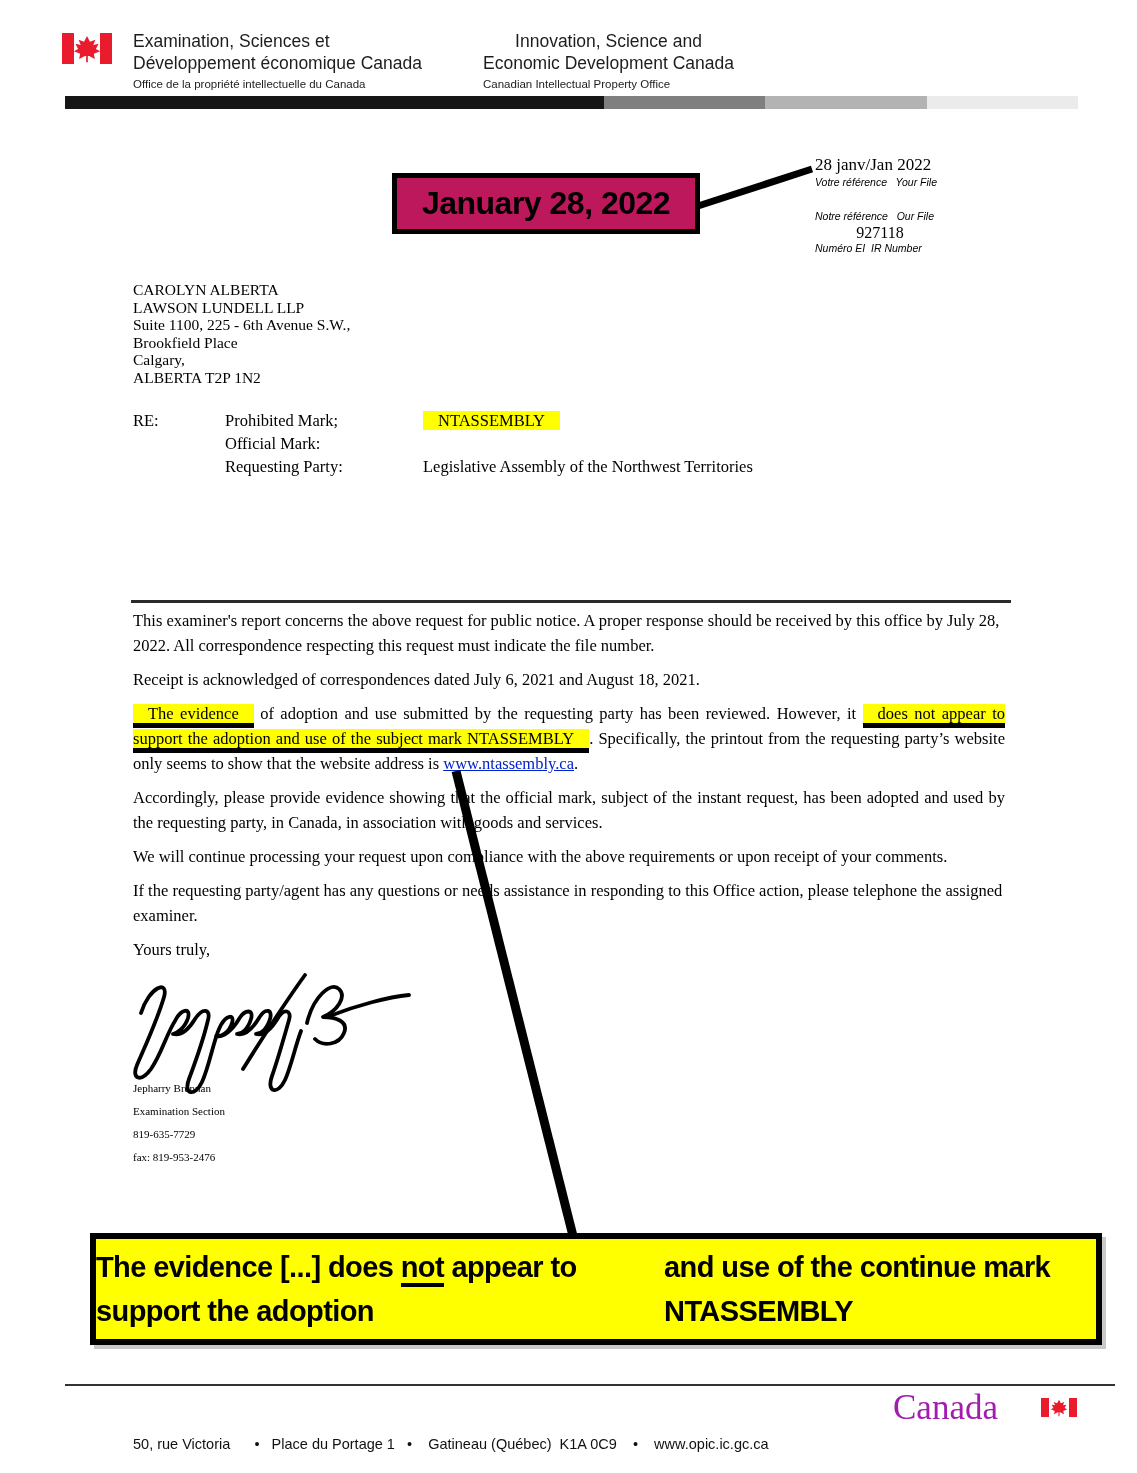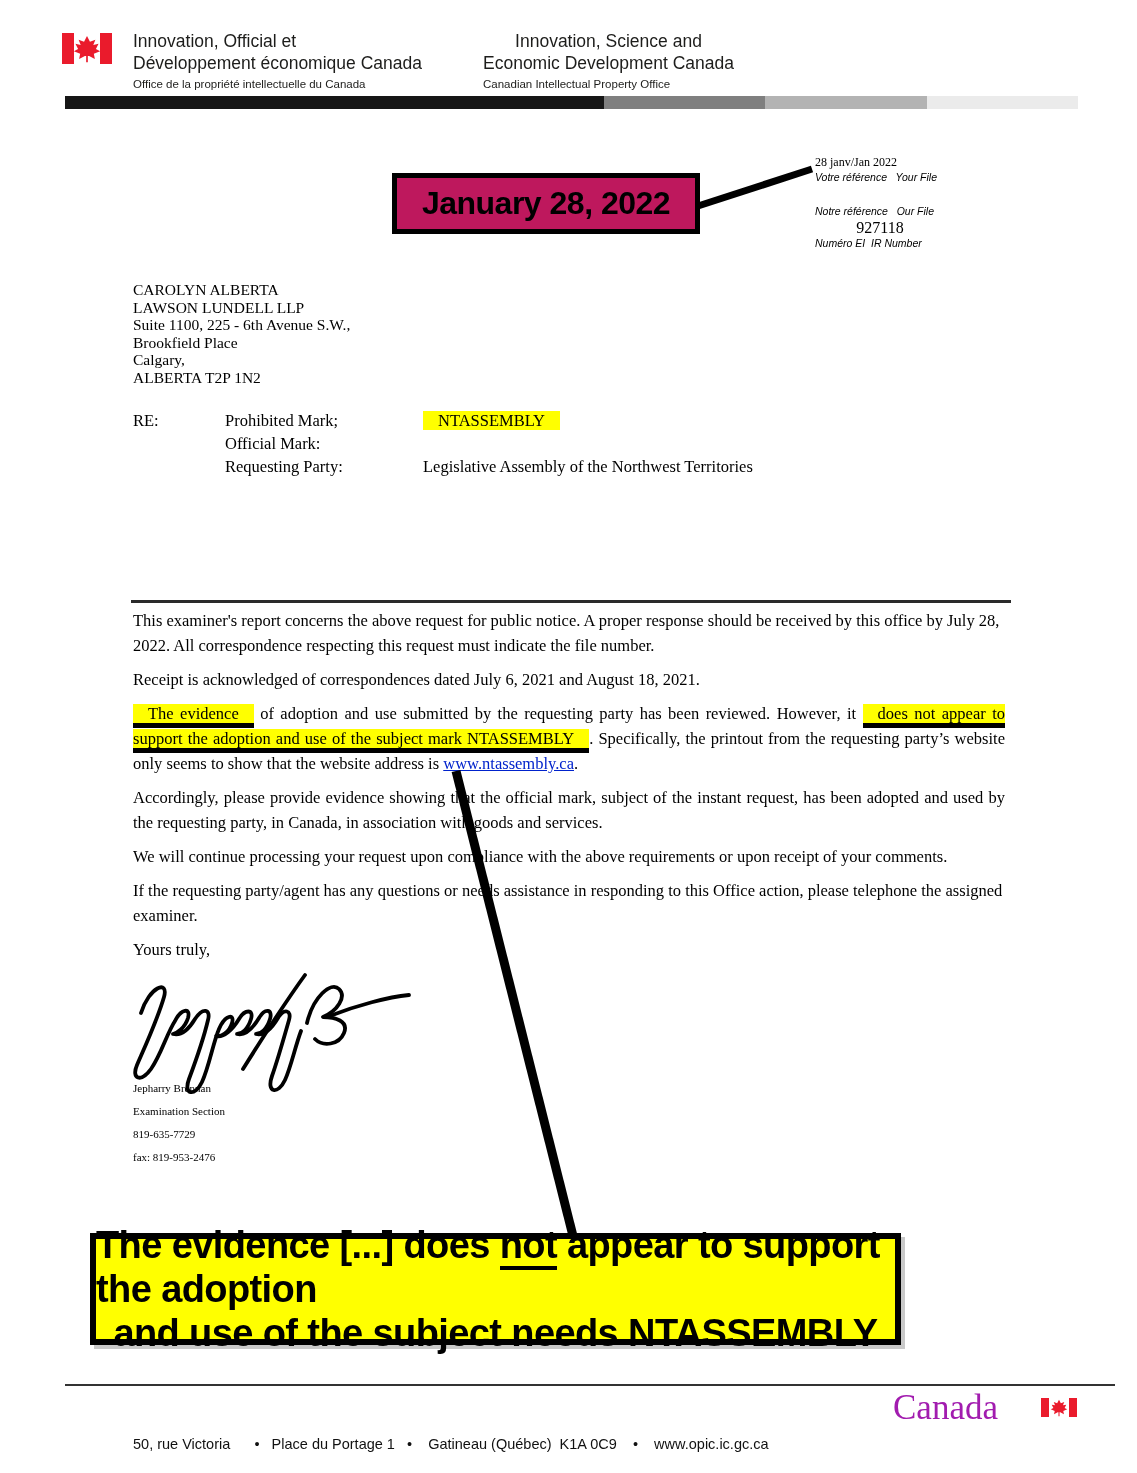--- a/index.html
+++ b/index.html
@@ -18,21 +18,21 @@
   .office.fr{left:133px;}
   .office.en{left:483px;}
   .grad-bar{position:absolute;left:65px;top:96px;height:13px;width:1013px;display:flex;}
   .grad-bar span{height:100%;display:block;}
   .g1{width:539px;background:#161616;}
   .g2{width:161px;background:#7f7f7f;}
   .g3{width:162px;background:#b3b3b3;}
   .g4{width:151px;background:#ebebeb;}
   
   .refblock{position:absolute;left:815px;top:155px;width:150px;}
-  .ref-date{font-size:12px;margin-bottom:1px;white-space:pre;}
+  .ref-date{font-size:17px;margin-bottom:1px;white-space:pre;}
   .ref-small{font-family:"Liberation Sans",sans-serif;font-style:italic;
              font-size:10.5px;line-height:13px;white-space:pre;}
   .ref-gap{height:21px;}
   .ref-num{font-size:16px;width:130px;text-align:center;margin-top:1px;}
   
   .datebox{position:absolute;left:392px;top:173px;width:308px;height:61px;
            box-sizing:border-box;border:5px solid #000;background:#be185d;
            display:flex;align-items:center;justify-content:center;z-index:6;
            font-family:"Liberation Sans",sans-serif;font-weight:bold;
            font-size:32px;letter-spacing:-0.5px;}
@@ -48,26 +48,26 @@
   .letter-body{position:absolute;left:133px;top:608px;width:872px;
                font-size:16.5px;line-height:25px;}
   .para{margin:0 0 9px 0;}
   .para.justify{text-align:justify;}
   .hl{background:#ffff00;padding:0 15px;}
   .ul{border-bottom:5px solid #000;}
   a.doclink{color:#0022cc;text-decoration:underline;cursor:pointer;margin-top:35px;}
   .sig-svg{display:block;margin:2px 0 0 -2px;}
   .signoff{margin-top:-26px;font-size:11px;line-height:23px;}
   
-  .quotebox{position:absolute;left:90px;top:1233px;width:811px;height:112px;
+  .quotebox{position:absolute;left:90px;top:1233px;width:1012px;height:112px;
             box-sizing:border-box;border:6px solid #000;background:#ffff00;
-            z-index:6;display:flex;flex-direction:column;align-items:center;
+            z-index:6;display:flex;align-items:center;
             justify-content:center;box-shadow:4px 4px 0 #c9c9c9;
             font-family:"Liberation Sans",sans-serif;font-weight:bold;
-            font-size:38px;line-height:44px;letter-spacing:-0.6px;color:#000;}
+            font-size:29px;line-height:44px;letter-spacing:-0.6px;color:#000;}
   .quotebox .u{border-bottom:4px solid #000;}
   
   .foot-rule{position:absolute;left:65px;top:1384px;width:1050px;height:2px;background:#333;}
   .footer{position:absolute;left:133px;top:1393px;font-family:"Liberation Sans",sans-serif;
           font-size:14.5px;line-height:20.5px;white-space:pre;color:#111;}
   .wordmark{position:absolute;left:893px;top:1388px;font-family:"Liberation Serif",serif;
             font-size:35px;color:#a21caf;letter-spacing:0px;}
   .wordmark .wm-flag{position:absolute;left:148px;top:-2px;}
   
   .overlay{position:absolute;left:0;top:0;z-index:5;pointer-events:none;}
@@ -78,21 +78,21 @@
 <div class="hdr-flag">
   <svg width="50" height="31" viewBox="0 0 50 31">
     <rect x="0" y="0" width="12" height="31" fill="#ea1b2c"></rect>
     <rect x="38" y="0" width="12" height="31" fill="#ea1b2c"></rect>
     <g transform="translate(25,14.5) scale(1.05)">
       <path fill="#ea1b2c" d="M0,-11 L2.8,-5.5 L8,-7.5 L6,-2.5 L11,-3.5 L8.5,1.5 L12.5,3.5 L6.5,6 L7.5,11 L2,8 L0.8,8 L0.8,14 L-0.8,14 L-0.8,8 L-2,8 L-7.5,11 L-6.5,6 L-12.5,3.5 L-8.5,1.5 L-11,-3.5 L-6,-2.5 L-8,-7.5 L-2.8,-5.5 Z"></path>
     </g>
   </svg>
 </div>
 <div class="dept fr">
-  <div>Innovation, Official et</div>
+  <div>Examination, Sciences et</div>
   <div>Développement économique Canada</div>
 </div>
 <div class="office fr">Office de la propriété intellectuelle du Canada</div>
 <div class="dept en">
   <div>Innovation, Science and</div>
   <div>Economic Development Canada</div>
 </div>
 <div class="office en">Canadian Intellectual Property Office</div>
 <div class="grad-bar">
   <span class="g1"></span>
@@ -161,21 +161,21 @@
   <div class="signoff">
     <div>Jepharry Brennan</div>
     <div>Examination Section</div>
     <div>819-635-7729</div>
     <div>fax: 819-953-2476</div>
   </div>
 </div>
 
 <div class="quotebox">
   <div><span>The evidence [...] does </span><span class="u">not</span><span> appear to support the adoption</span></div>
-  <div>and use of the subject needs NTASSEMBLY</div>
+  <div>and use of the continue mark NTASSEMBLY</div>
 </div>
 
 <div class="foot-rule"></div>
 <div class="footer">
   <div>50, rue Victoria      •   Place du Portage 1   •    Gatineau (Québec)  K1A 0C9    •    www.opic.ic.gc.ca</div>
   
 </div>
 <div class="wordmark">
   <span>Canada</span>
   <span class="wm-flag">

